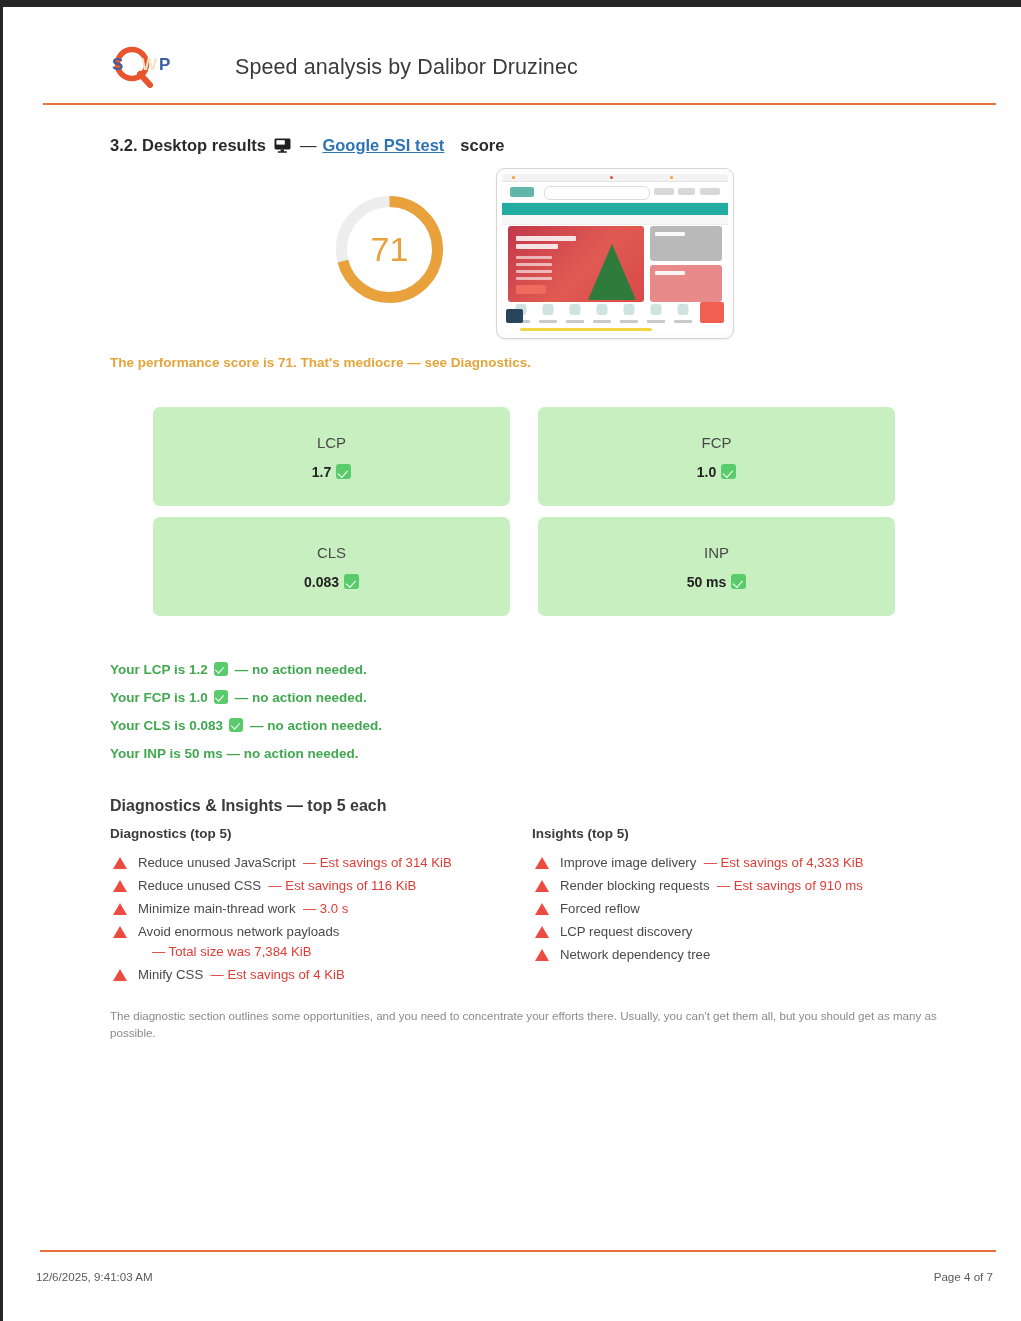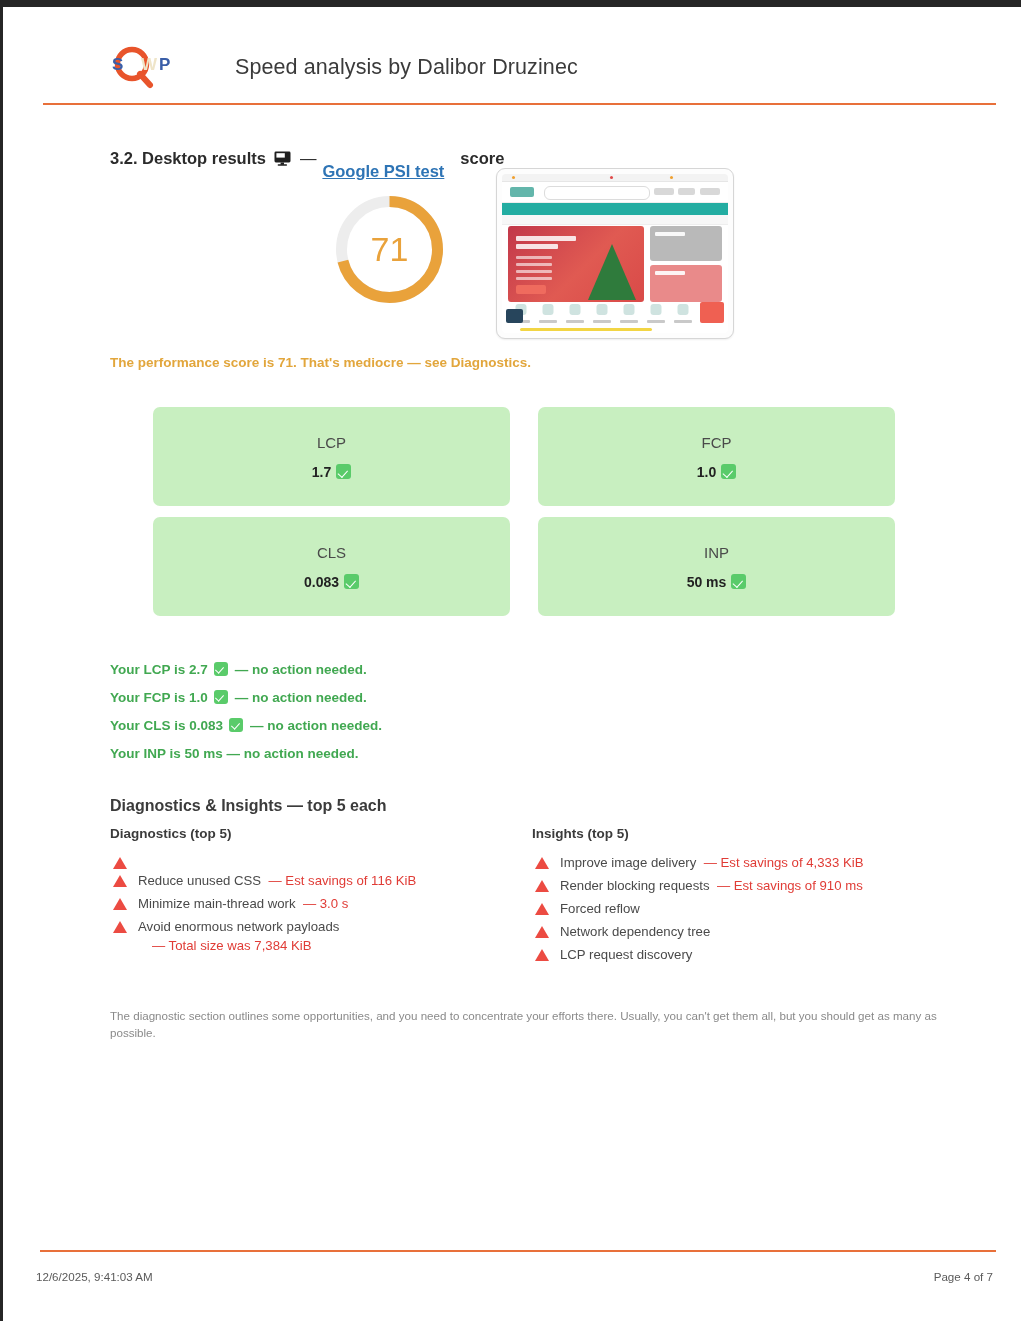--- a/index.html
+++ b/index.html
@@ -20,21 +20,21 @@
   .hdr{position:absolute;left:37px;top:24px;width:955px;height:72px;display:flex;align-items:center;}
   .logo{width:72px;height:48px;position:relative;margin-left:66px;flex:none;}
   .logo svg{display:block;}
   .hdr-title{font-size:21.5px;color:#3b3b3b;font-weight:400;margin-left:57px;letter-spacing:.1px;white-space:nowrap;}
   .hdr-rule{position:absolute;left:40px;top:96px;width:953px;height:2px;background:#E8703A;}
 
   
   .sec-head{position:absolute;left:107px;top:129px;font-size:16.5px;font-weight:bold;color:#2b2b2b;display:flex;align-items:center;gap:0;white-space:nowrap;}
   .sec-head .mon{display:inline-block;margin:0 7px 0 8px;position:relative;top:2px;}
   .sec-head .dash{color:#2b2b2b;font-weight:400;margin:0 6px 0 2px;}
-  .sec-head a{color:#2E74B5;text-decoration:underline;font-weight:bold;margin-top:26px;}
+  .sec-head a{color:#2E74B5;text-decoration:underline;font-weight:bold;}
   .sec-head .tail{margin-left:16px;}
 
   
   .gauge-wrap{position:absolute;left:329px;top:185px;width:115px;height:115px;}
   .gauge-num{position:absolute;left:0;top:0;width:115px;height:115px;display:flex;align-items:center;justify-content:center;
     font-size:34px;color:#E9A23B;font-weight:400;}
 
   .thumb{position:absolute;left:493px;top:161px;width:236px;height:169px;
     background:#fdfdfd;border:1px solid #d6d6d6;border-radius:9px;overflow:hidden;box-shadow:0 1px 2px rgba(0,0,0,.07);}
   .thumb-inner{position:absolute;left:5px;top:5px;width:226px;height:159px;background:#fff;border-radius:4px;overflow:hidden;}
@@ -248,21 +248,21 @@
         <div class="m-val">
           <span>50 ms</span>
           <span class="chk"></span>
         </div>
       </div>
     </div>
   </div>
 
   <div class="verdicts">
     <div class="v-line">
-      <span>Your LCP is 2.7</span>
+      <span>Your LCP is 1.2</span>
       <span class="chk"></span>
       <span>— no action needed.</span>
     </div>
     <div class="v-line">
       <span>Your FCP is 1.0</span>
       <span class="chk"></span>
       <span>— no action needed.</span>
     </div>
     <div class="v-line">
       <span>Your CLS is 0.083</span>
@@ -274,60 +274,65 @@
     </div>
   </div>
 
   <div class="di-head">Diagnostics &amp; Insights — top 5 each</div>
 
   <div class="col-left">
     <div class="col-title">Diagnostics (top 5)</div>
 
     <div class="di-item">
       <span class="tri"></span>
+      <span><span class="di-text">Reduce unused JavaScript</span>&nbsp;&nbsp;<span class="di-save">— Est savings of 314 KiB</span></span>
     </div>
     <div class="di-item">
       <span class="tri"></span>
       <span><span class="di-text">Reduce unused CSS</span>&nbsp;&nbsp;<span class="di-save">— Est savings of 116 KiB</span></span>
     </div>
     <div class="di-item">
       <span class="tri"></span>
       <span><span class="di-text">Minimize main-thread work</span>&nbsp;&nbsp;<span class="di-save">— 3.0 s</span></span>
     </div>
     <div class="di-item">
       <span class="tri"></span>
       <span>
         <span class="di-text">Avoid enormous network payloads</span>
         <div class="di-sub">— Total size was 7,384 KiB</div>
       </span>
     </div>
+    <div class="di-item">
+      <span class="tri"></span>
+      <span><span class="di-text">Minify CSS</span>&nbsp;&nbsp;<span class="di-save">— Est savings of 4 KiB</span></span>
+    </div>
   </div>
 
   <div class="col-right">
     <div class="col-title">Insights (top 5)</div>
 
     <div class="di-item">
       <span class="tri"></span>
       <span><span class="di-text">Improve image delivery</span>&nbsp;&nbsp;<span class="di-save">— Est savings of 4,333 KiB</span></span>
     </div>
     <div class="di-item">
       <span class="tri"></span>
       <span><span class="di-text">Render blocking requests</span>&nbsp;&nbsp;<span class="di-save">— Est savings of 910 ms</span></span>
     </div>
     <div class="di-item">
       <span class="tri"></span>
       <span><span class="di-text">Forced reflow</span></span>
     </div>
     <div class="di-item">
       <span class="tri"></span>
+      <span><span class="di-text">LCP request discovery</span></span>
+    </div>
+    <div class="di-item">
+      <span class="tri"></span>
       <span><span class="di-text">Network dependency tree</span></span>
-    </div>
-    <div class="di-item">
-      <span class="tri"></span>
-      <span><span class="di-text">LCP request discovery</span></span>
     </div>
   </div>
 
   <div class="note">The diagnostic section outlines some opportunities, and you need to concentrate your efforts there. Usually, you can't get them all, but you should get as many as possible.</div>
 
   <div class="foot-rule"></div>
   <div class="foot-left">12/6/2025, 9:41:03 AM</div>
   <div class="foot-right">Page 4 of 7</div>
 
 </div>

